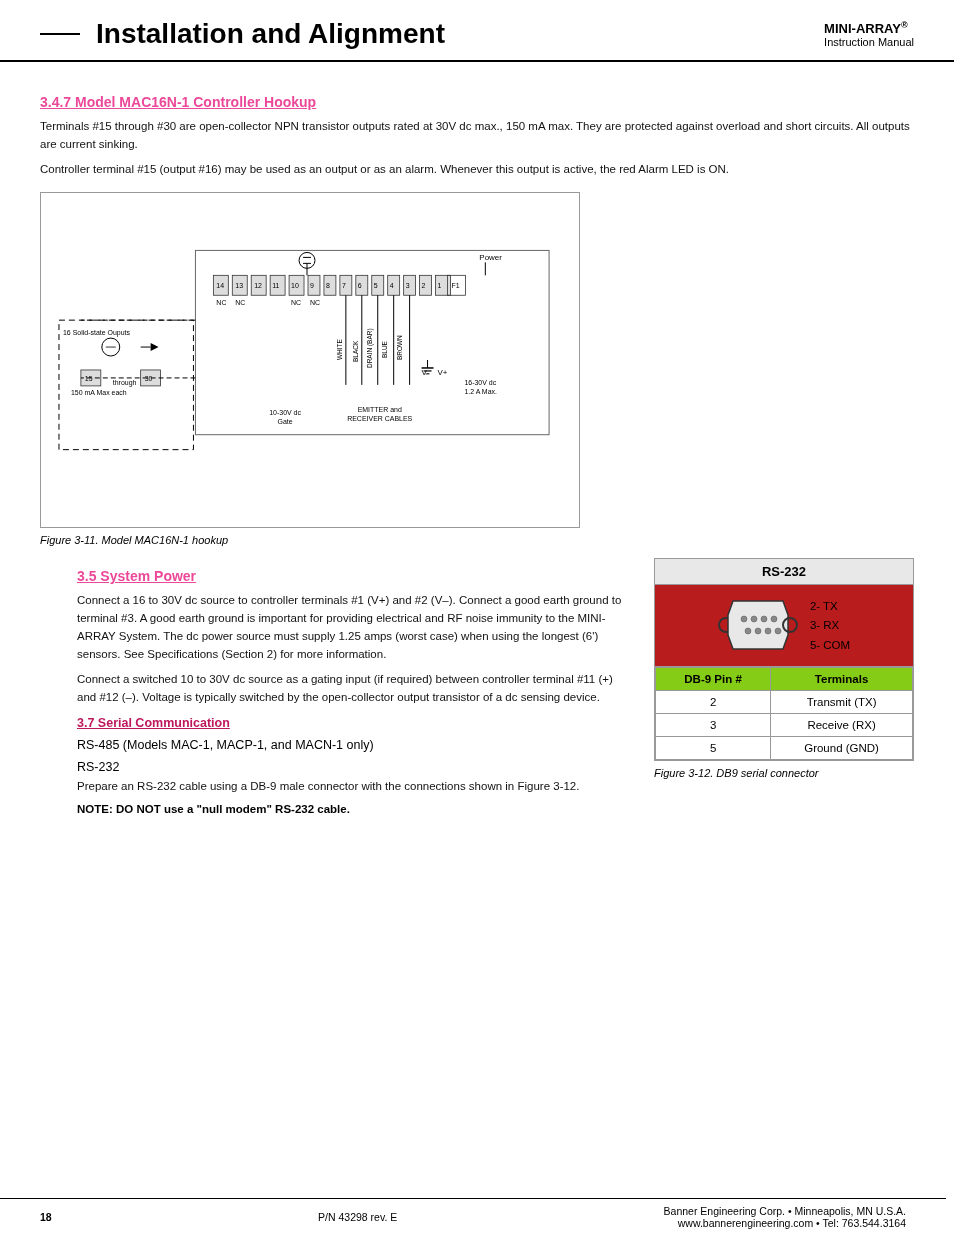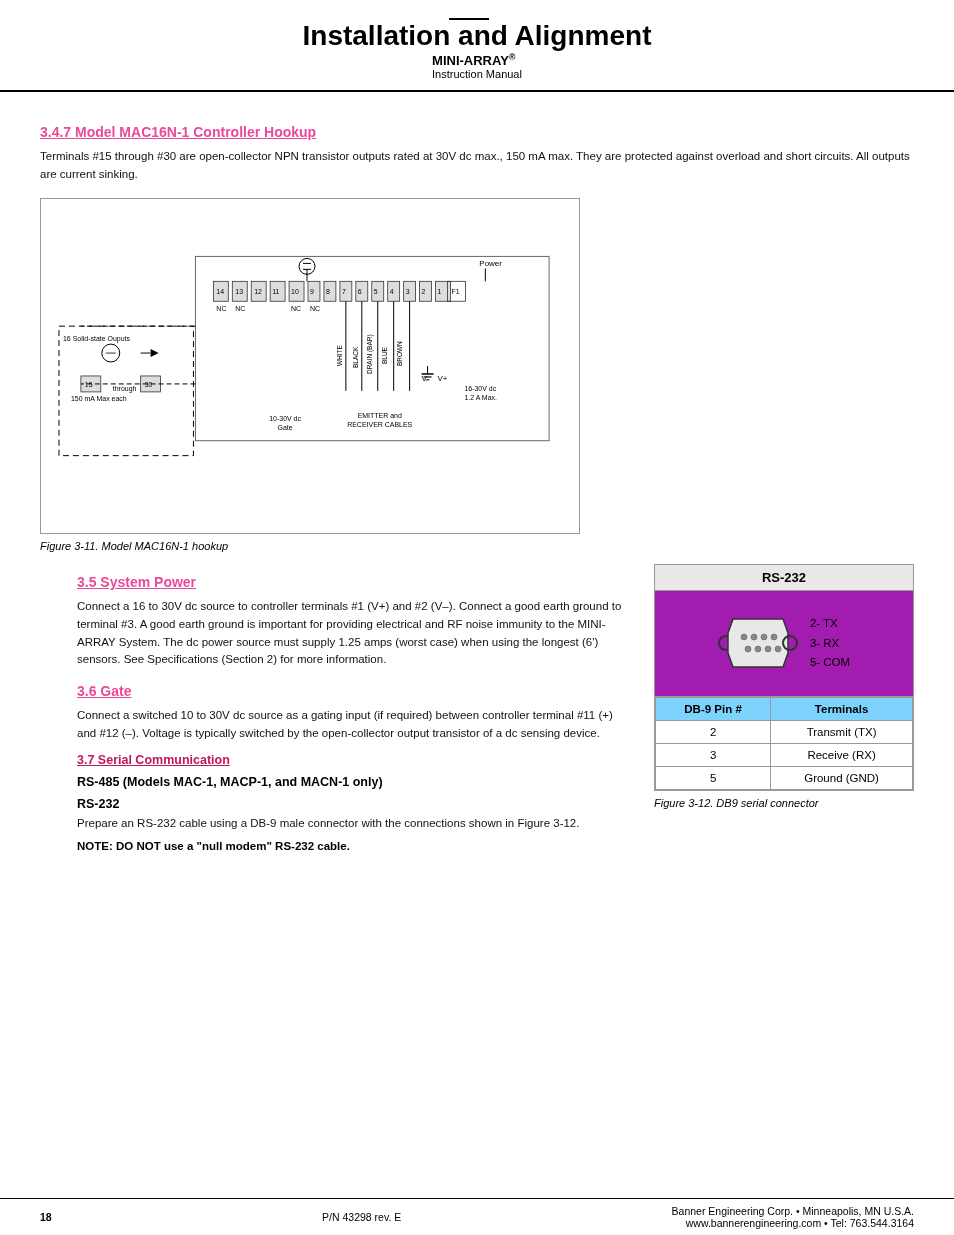--- a/index.html
+++ b/index.html
@@ -17,21 +17,20 @@
       padding: 0;
       position: relative;
     }
     
     .header {
       display: flex;
       align-items: center;
       padding: 18px 40px 10px 40px;
       border-bottom: 2px solid #000;
       position: relative;
-      flex-direction: column;
     }
     .header-line {
       width: 40px;
       height: 2px;
       background: #000;
       margin-right: 16px;
       flex-shrink: 0;
     }
     .header-title {
       font-size: 28px;
@@ -68,21 +67,21 @@
     .section-title-small {
       font-size: 12.5px;
       font-weight: bold;
       color: #be185d;
       text-decoration: underline;
       margin-bottom: 4px;
       margin-top: 10px;
     }
     .subsection-title {
       font-size: 12.5px;
-      font-weight: bold;
+      font-weight: normal;
       margin-bottom: 4px;
       margin-top: 8px;
     }
     .body-text {
       font-size: 11.5px;
       line-height: 1.55;
       margin-bottom: 7px;
       color: #111;
     }
     
@@ -126,54 +125,54 @@
       text-align: center;
       font-weight: bold;
       font-size: 13px;
       padding: 5px 0;
       border-bottom: 1px solid #999;
     }
     .rs232-connector-area {
       display: flex;
       align-items: center;
       justify-content: center;
-      padding: 20px 10px;
+      padding: 8px 10px;
       gap: 12px;
-      background: #a21caf;
+      background: #b91c1c;
       border-bottom: 1px solid #999;
     }
     .rs232-labels {
       font-size: 11.5px;
       line-height: 1.7;
     }
     
     .db9-table {
       width: 100%;
       border-collapse: collapse;
     }
     .db9-table th {
       border: 1px solid #999;
       padding: 5px 8px;
       font-weight: bold;
       font-size: 11.5px;
       text-align: center;
-      background: #7dd3fc;
+      background: #84cc16;
     }
     .db9-table td {
       border: 1px solid #999;
       padding: 5px 8px;
       font-size: 11.5px;
       text-align: center;
     }
     
     .footer {
       position: absolute;
       bottom: 0;
       left: 0;
-      right: 0;
+      right: 8px;
       border-top: 1px solid #000;
       padding: 6px 40px;
       display: flex;
       justify-content: space-between;
       align-items: center;
       font-size: 10.5px;
     }
     .footer-left {
       font-weight: bold;
     }
@@ -209,20 +208,21 @@
       </div>
       <div class="subtitle">Instruction Manual</div>
     </div>
   </div>
 
   <div class="content">
 
     <div>
       <div class="section-title">3.4.7  Model MAC16N-1 Controller Hookup</div>
       <p class="body-text">Terminals #15 through #30 are open-collector NPN transistor outputs rated at 30V dc max., 150 mA max. They are protected against overload and short circuits. All outputs are current sinking.</p>
+      <p class="body-text">Controller terminal #15 (output #16) may be used as an output or as an alarm. Whenever this output is active, the red Alarm LED is ON.</p>
 
       <div class="figure-box">
         <svg class="circuit-svg" viewBox="0 0 520 240">
 
           <rect x="8" y="80" width="135" height="130" fill="none" stroke="#000" stroke-width="1" stroke-dasharray="6,4"></rect>
 
           <rect x="145" y="10" width="355" height="185" fill="none" stroke="#666" stroke-width="1"></rect>
 
           <text x="430" y="20" font-size="8" font-family="Arial">Power</text>
           <line x1="436" y1="22" x2="436" y2="35" stroke="#000" stroke-width="1"></line>
@@ -340,21 +340,20 @@
 
     <div class="two-col">
       <div class="col-left">
 
         <div>
           <div class="section-title">3.5  System Power</div>
           <p class="body-text">Connect a 16 to 30V dc source to controller terminals #1 (V+) and #2 (V–). Connect a good earth ground to terminal #3. A good earth ground is important for providing electrical and RF noise immunity to the MINI-ARRAY System. The dc power source must supply 1.25 amps (worst case) when using the longest (6') sensors. See Specifications (Section 2) for more information.</p>
         </div>
 
         <div>
-          <div class="section-title">3.6  Gate</div>
           <p class="body-text">Connect a switched 10 to 30V dc source as a gating input (if required) between controller terminal #11 (+) and #12 (–). Voltage is typically switched by the open-collector output transistor of a dc sensing device.</p>
         </div>
 
         <div>
           <div class="section-title-small">3.7  Serial Communication</div>
 
           <div class="subsection-title">RS-485 (Models MAC-1, MACP-1, and MACN-1 only)</div>
 
           <div class="subsection-title">RS-232</div>
           <p class="body-text">Prepare an RS-232 cable using a DB-9 male connector with the connections shown in Figure 3-12.</p>

